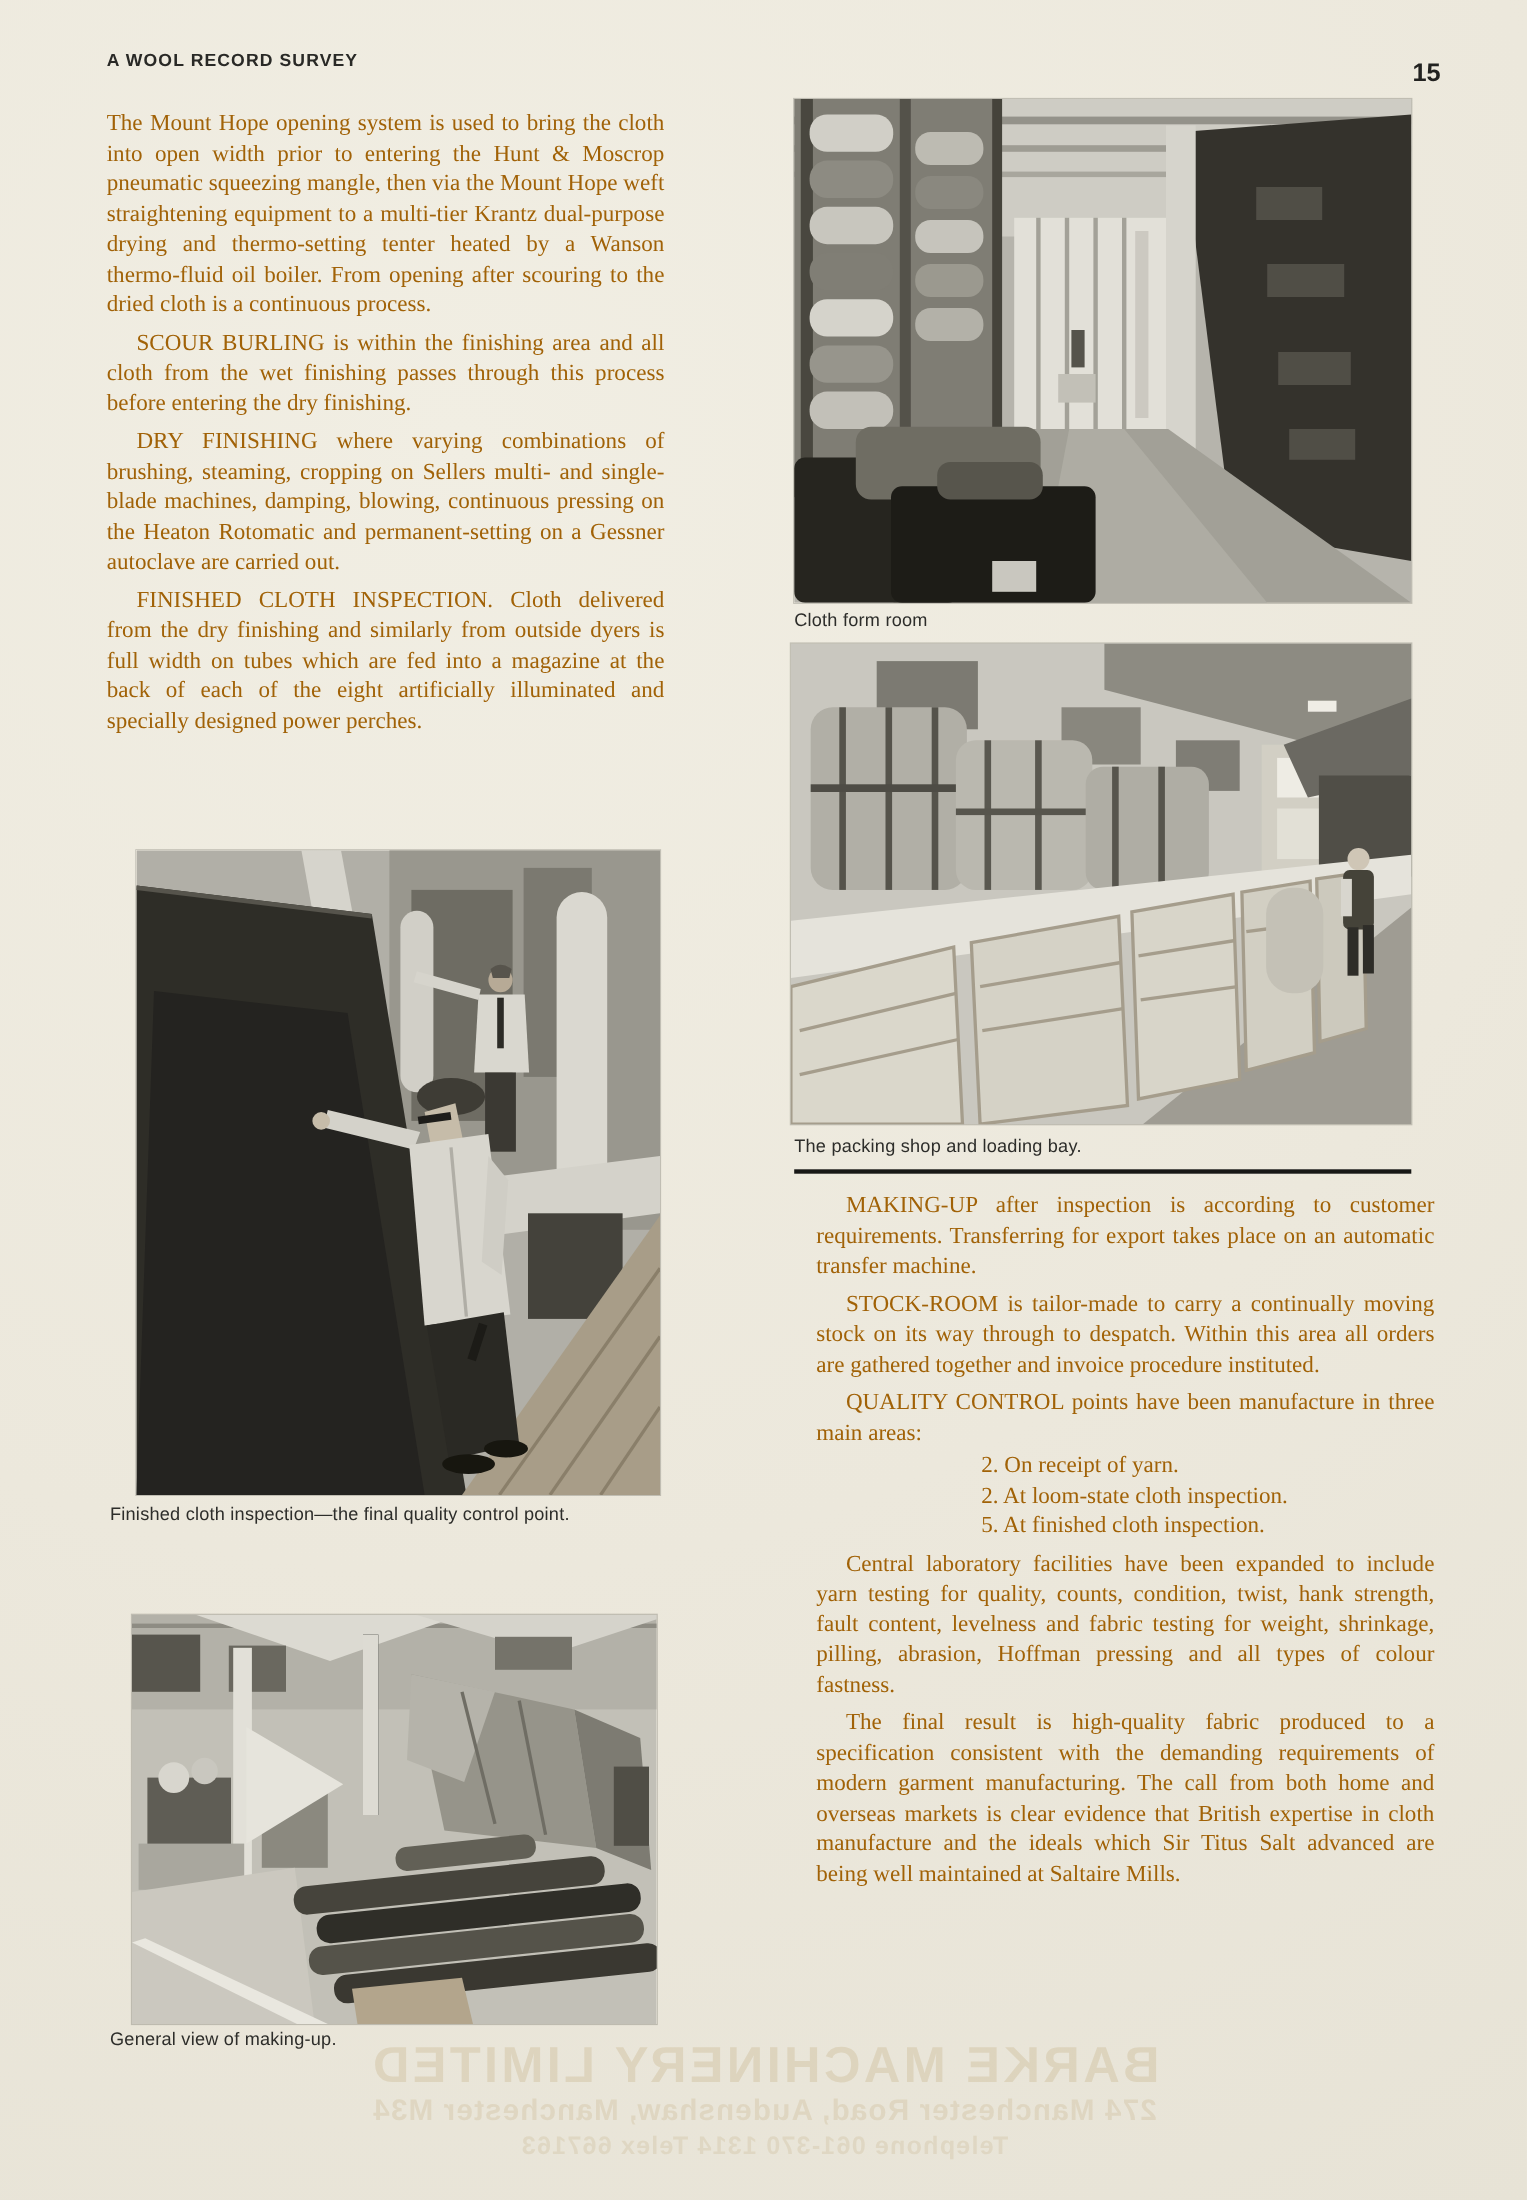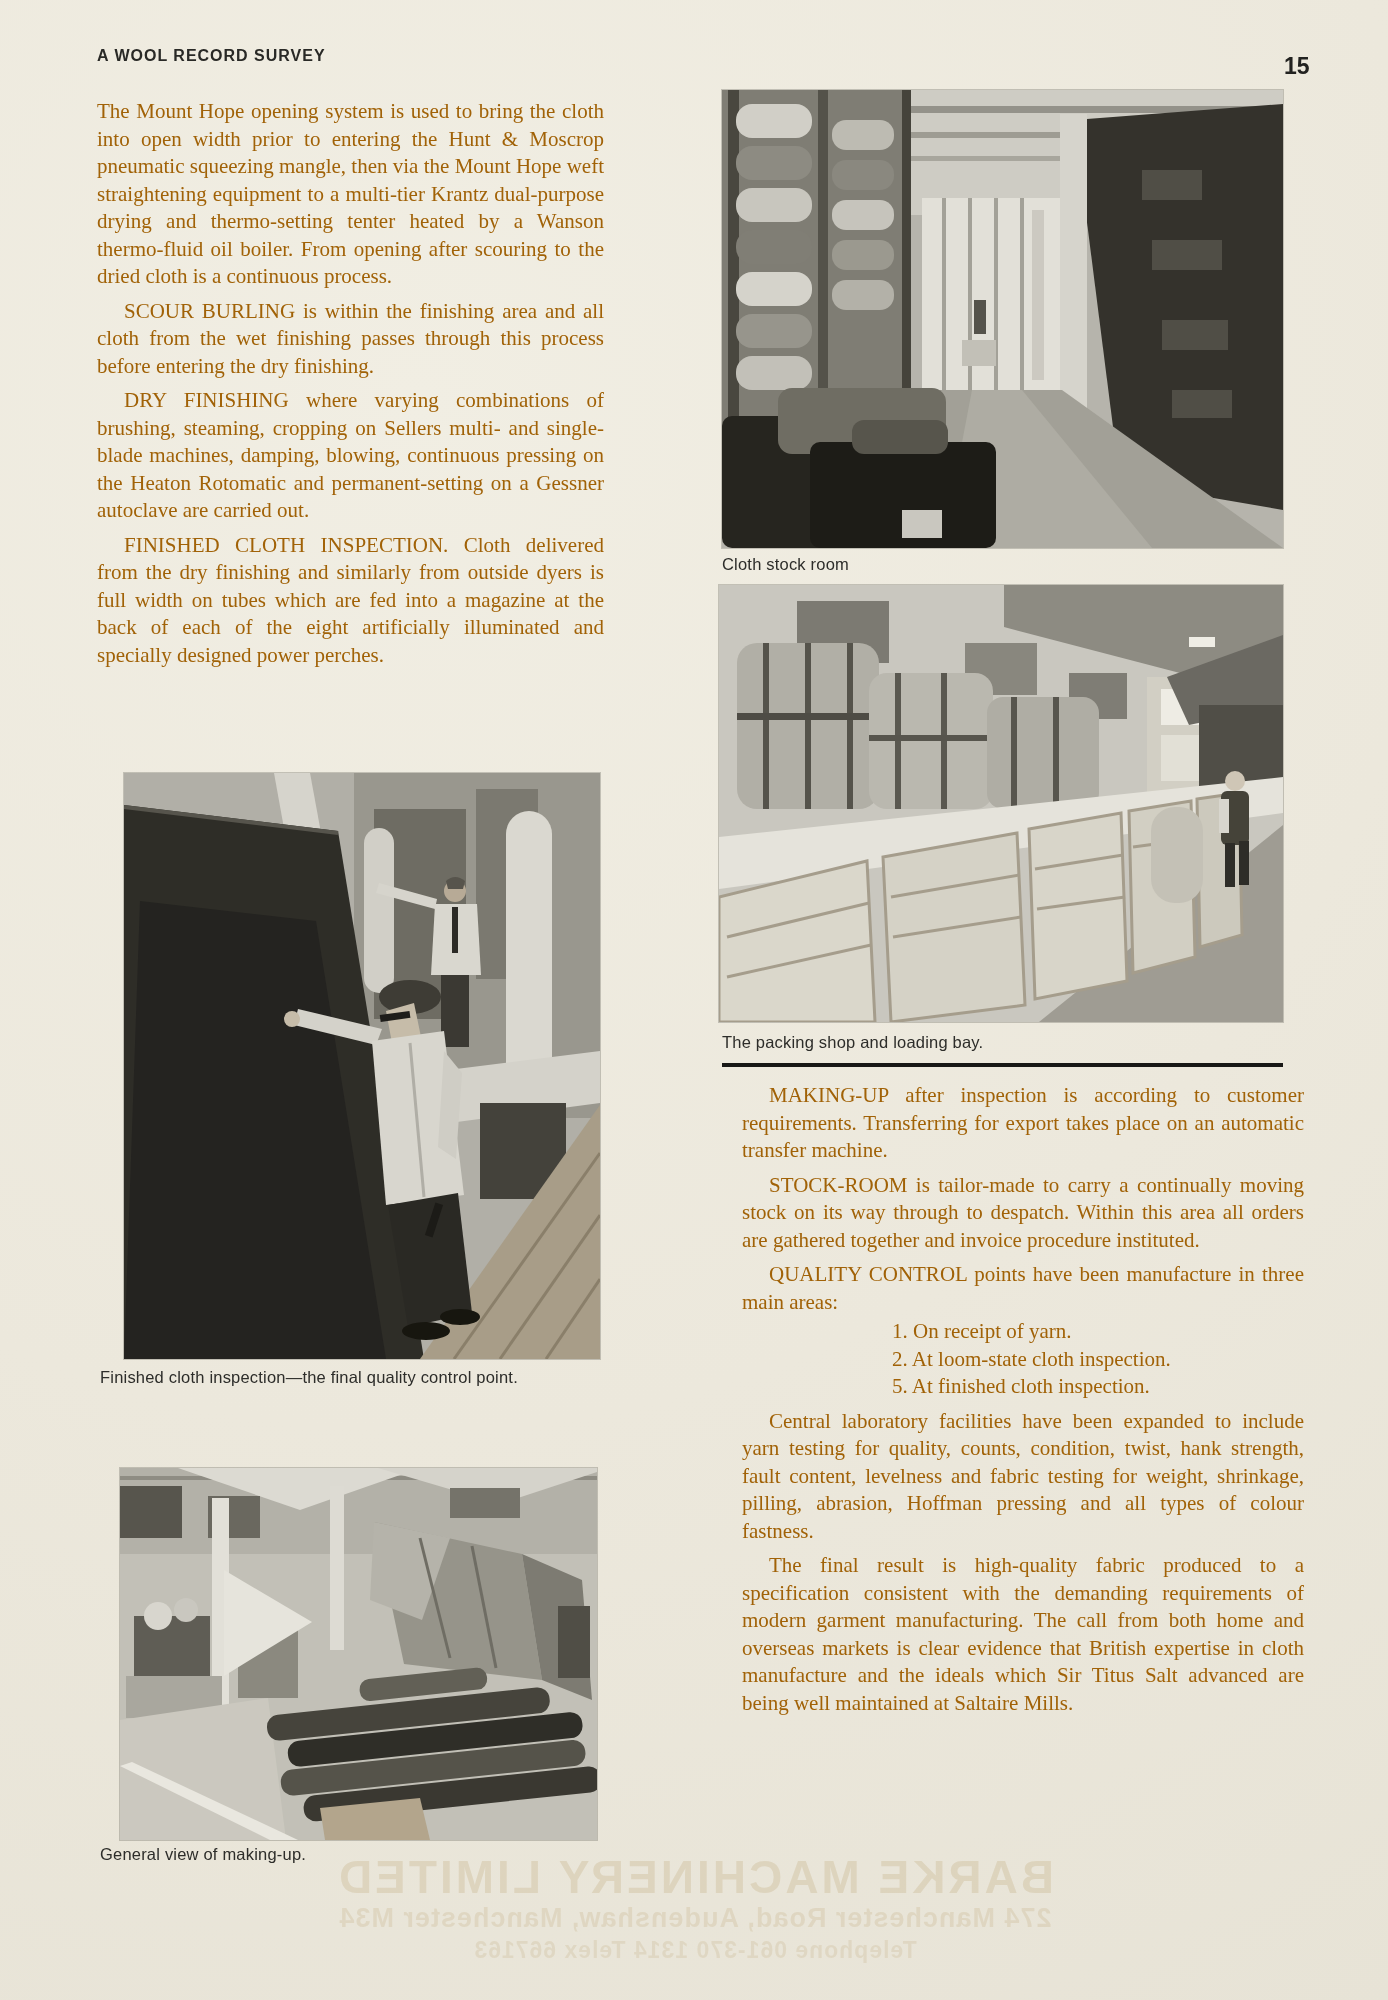--- a/index.html
+++ b/index.html
@@ -111,21 +111,21 @@
   <polygon points="250,300 300,300 430,458 220,458" fill="#aeaca3"></polygon>
 
   <g>
     <rect x="0" y="326" width="150" height="132" rx="10" fill="#26251f"></rect>
     <rect x="56" y="298" width="168" height="66" rx="14" fill="#6f6d63"></rect>
     <rect x="88" y="352" width="186" height="106" rx="10" fill="#1d1c17"></rect>
     <rect x="130" y="330" width="96" height="34" rx="12" fill="#57554c"></rect>
     <rect x="180" y="420" width="40" height="28" fill="#c9c7bf"></rect>
   </g>
 </svg>
-<div class="caption" style="left:722px;top:553px;width:480px">Cloth stock room</div>
+<div class="caption" style="left:722px;top:553px;width:480px">Cloth form room</div>
 
 <svg class="photo" style="left:719px;top:585px" width="564" height="437" viewBox="0 0 564 437">
   <rect width="564" height="437" fill="#c9c7bf"></rect>
   <polygon points="285,0 564,0 564,115 285,42" fill="#8d8b82"></polygon>
   <g fill="#efede5">
       <rect x="470" y="52" width="26" height="10"></rect>
       <rect x="506" y="74" width="26" height="10"></rect>
       <rect x="538" y="96" width="22" height="9"></rect>
     </g>
   <rect x="78" y="16" width="92" height="62" fill="#7c7a72"></rect>
@@ -183,21 +183,21 @@
 </svg>
 <div class="caption" style="left:722px;top:1031px;width:520px">The packing shop and loading bay.</div>
 
 <div class="rule"></div>
 
 <div id="right-text" class="coltext">
   <p class="indent">MAKING-UP after inspection is according to customer requirements. Transferring for export takes place on an automatic transfer machine.</p>
   <p class="indent">STOCK-ROOM is tailor-made to carry a continually moving stock on its way through to despatch. Within this area all orders are gathered together and invoice procedure instituted.</p>
   <p class="indent" style="margin-bottom:2px">QUALITY CONTROL points have been manufacture in three main areas:</p>
   <ul class="qlist">
-    <li>1.  On receipt of yarn.</li>
+    <li>2.  On receipt of yarn.</li>
     <li>2.  At loom-state cloth inspection.</li>
     <li>5.  At finished cloth inspection.</li>
   </ul>
   <p class="indent">Central laboratory facilities have been expanded to include yarn testing for quality, counts, condition, twist, hank strength, fault content, levelness and fabric testing for weight, shrinkage, pilling, abrasion, Hoffman pressing and all types of colour fastness.</p>
   <p class="indent">The final result is high-quality fabric produced to a specification consistent with the demanding requirements of modern garment manufacturing. The call from both home and overseas markets is clear evidence that British expertise in cloth manufacture and the ideals which Sir Titus Salt advanced are being well maintained at Saltaire Mills.</p>
 </div>
 
 <svg class="photo" style="left:124px;top:773px" width="476" height="586" viewBox="0 0 476 586">
   <rect width="476" height="586" fill="#b1afa7"></rect>
   <rect x="230" y="0" width="246" height="345" fill="#99978e"></rect>

